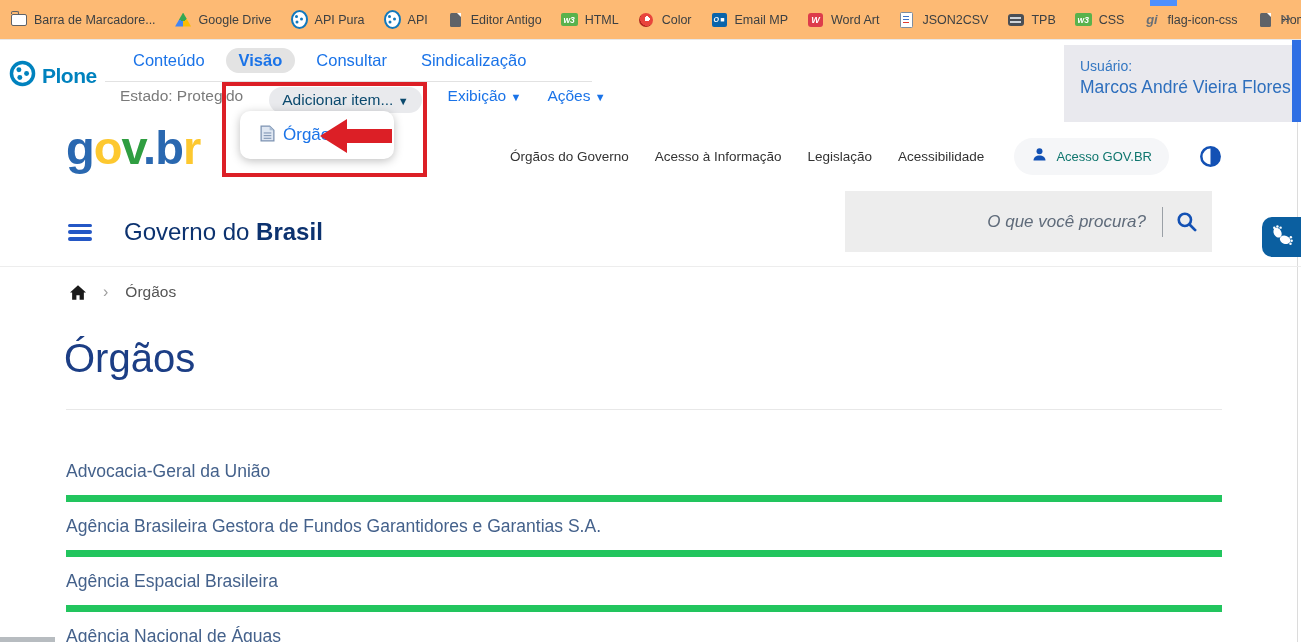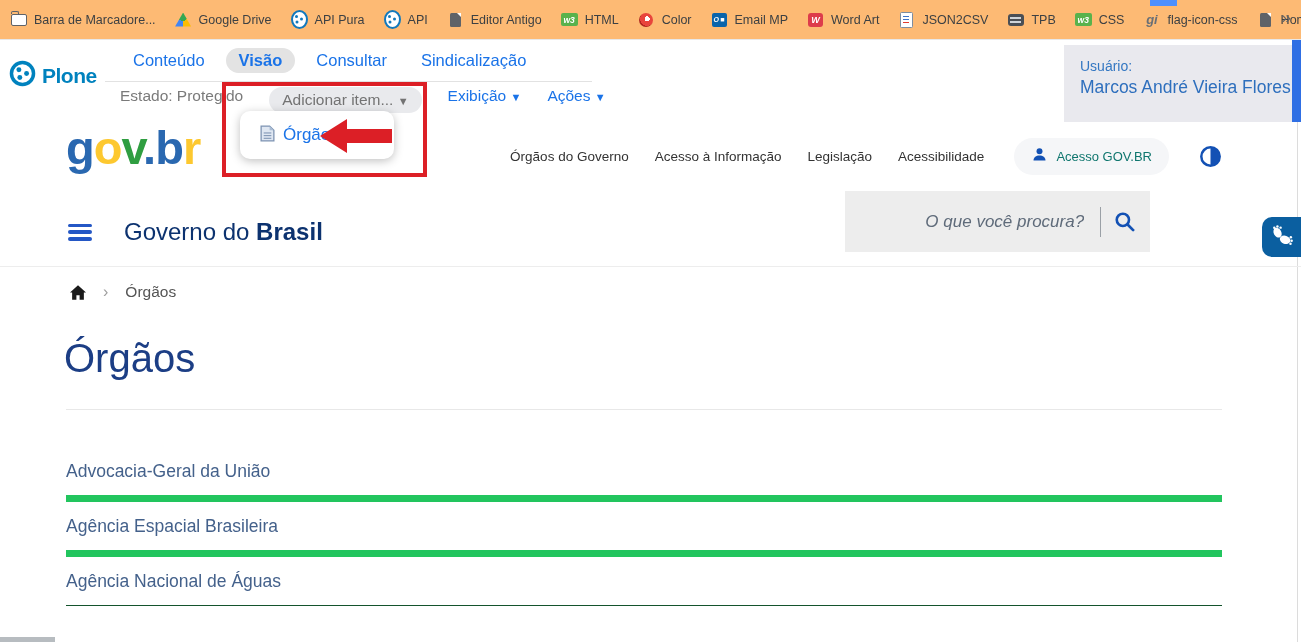--- a/index.html
+++ b/index.html
@@ -43,21 +43,21 @@
   
   .plonebar{position:absolute;left:0;top:40px;width:1301px;height:82px;background:#fff;}
   .plone-logo{position:absolute;left:9px;top:20px;display:flex;align-items:center;gap:6px;cursor:pointer;}
   .plone-logo-text{color:#0082be;font-size:21px;font-weight:bold;letter-spacing:-0.5px;}
   .plone-tabs{position:absolute;left:120px;top:8px;display:flex;align-items:center;gap:8px;}
   .ptab{color:#1a73e8;font-size:16.5px;padding:3px 13px;border-radius:15px;cursor:pointer;white-space:nowrap;}
   .ptab.active{background:#e3e3e3;font-weight:bold;}
   .ptab-divider{position:absolute;left:105px;top:41px;width:487px;border-top:1px solid #e2e2e2;}
   .plone-actions{position:absolute;left:120px;top:47px;display:flex;align-items:flex-start;gap:26px;}
   .pstate{color:#7a7a7a;font-size:15.5px;white-space:nowrap;}
-  .ppill{background:#e9eaed;border-radius:15px;padding:4px 13px;color:#737373;font-size:15.5px;cursor:pointer;white-space:nowrap;}
+  .ppill{background:#e9eaed;border-radius:15px;padding:4px 13px;color:#0c4a6e;font-size:15.5px;cursor:pointer;white-space:nowrap;}
   .pact{color:#1a73e8;font-size:15.5px;cursor:pointer;white-space:nowrap;}
   .caret{font-size:11px;}
   .user-box{position:absolute;left:1064px;top:5px;width:228px;height:77px;background:#e9e9ee;
             padding:13px 0 0 16px;box-sizing:border-box;cursor:pointer;}
   .user-label{color:#3377c2;font-size:14px;}
   .user-name{color:#2e6fbd;font-size:17.5px;margin-top:3px;white-space:nowrap;}
   .user-name .caret{color:#1243a6;font-size:13px;}
   .right-blue-bar{position:absolute;left:1292px;top:40px;width:9px;height:82px;background:#2f6fe4;}
   .right-scroll-line{position:absolute;left:1297px;top:122px;width:1px;height:520px;background:#dcdcdc;}
 
@@ -68,21 +68,21 @@
   .annot-arrow{position:absolute;left:320px;top:119px;width:72px;height:34px;pointer-events:none;}
   .annot-box{position:absolute;left:222px;top:82px;width:197px;height:87px;border:4px solid #dc1f26;pointer-events:none;}
 
   
   .govbr-logo{position:absolute;left:66px;top:120px;font-size:47px;font-weight:800;letter-spacing:-1px;cursor:pointer;}
   .gov-nav{position:absolute;right:79px;top:138px;display:flex;align-items:center;gap:30px;}
   .gov-link{font-size:13.5px;color:#333;cursor:pointer;white-space:nowrap;}
   .gov-login{display:flex;align-items:center;gap:8px;background:#f5f6f8;border-radius:19px;padding:8px 17px;cursor:pointer;}
   .gov-login-label{font-size:13px;color:#0f766e;white-space:nowrap;}
   .contrast-btn{cursor:pointer;display:flex;align-items:center;}
-  .search-box{position:absolute;left:845px;top:191px;width:305px;height:61px;background:#ededed;
+  .search-box{position:absolute;left:845px;top:191px;width:367px;height:61px;background:#ededed;
               display:flex;align-items:center;justify-content:flex-end;padding-right:14px;box-sizing:border-box;}
   .search-input{background:transparent;border:none;outline:none;text-align:right;width:270px;
                 font-family:"Liberation Sans",sans-serif;font-size:17px;color:#333;}
   .search-input::placeholder{font-style:italic;color:#5f6b7a;opacity:1;}
   .search-sep{width:1px;height:30px;background:#9aa0a6;margin:0 12px 0 14px;}
   .site-title{position:absolute;left:68px;top:218px;display:flex;align-items:center;gap:32px;}
   .hamburger{width:24px;height:17px;display:flex;flex-direction:column;justify-content:space-between;cursor:pointer;}
   .hamburger span{display:block;height:3.2px;border-radius:2px;background:#2457c5;}
   .site-title-text{font-size:24px;color:#0c326f;}
   .site-title-text b{font-weight:bold;}
@@ -328,18 +328,19 @@
         <path d="M12 0 0 11h3.2v11h6.4v-7h4.8v7h6.4V11H24z" fill="#1b1b1b"></path>
       </svg>
     </span>
     <span class="bc-sep">›</span>
     <span class="bc-current">Órgãos</span>
   </div>
   <div class="page-title">Órgãos</div>
   <div class="title-divider"></div>
   <div class="org-list" id="org-list">
       <div class="org-item">Advocacia-Geral da União</div>
+      <div class="org-item">Agência Brasileira Gestora de Fundos Garantidores e Garantias S.A.</div>
       <div class="org-item">Agência Espacial Brasileira</div>
       <div class="org-item">Agência Nacional de Águas</div>
     </div>
   <div class="bottom-left-block"></div>
 
 </div>
 
 </body></html>

